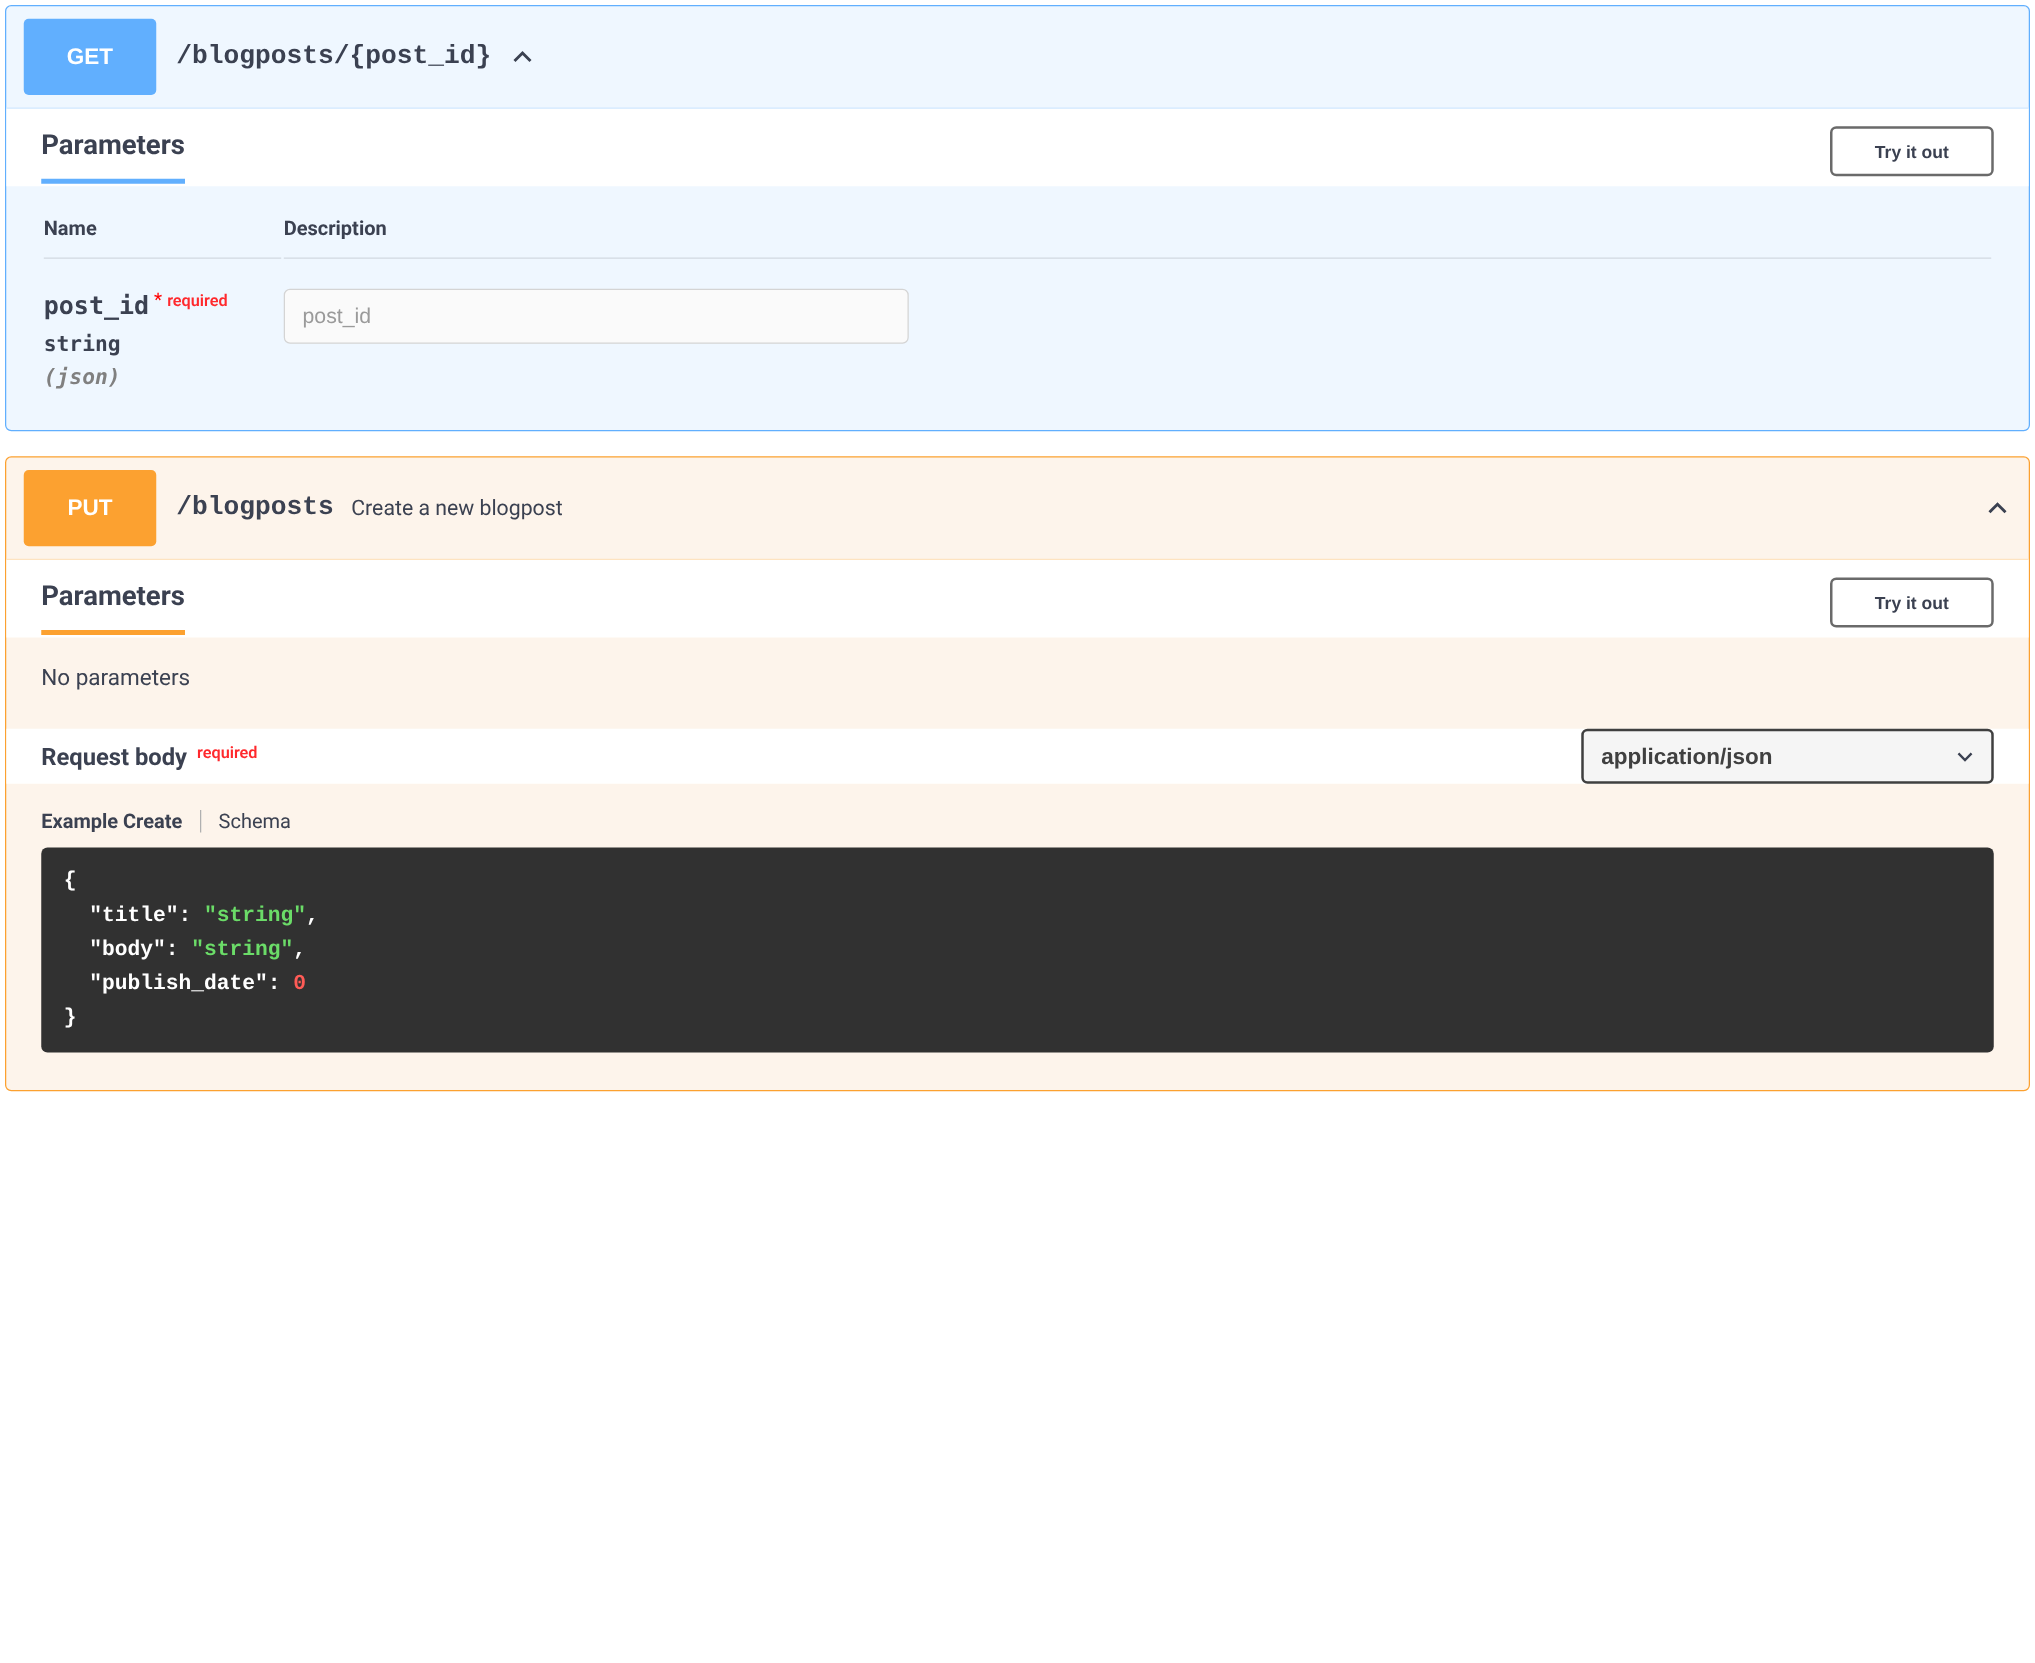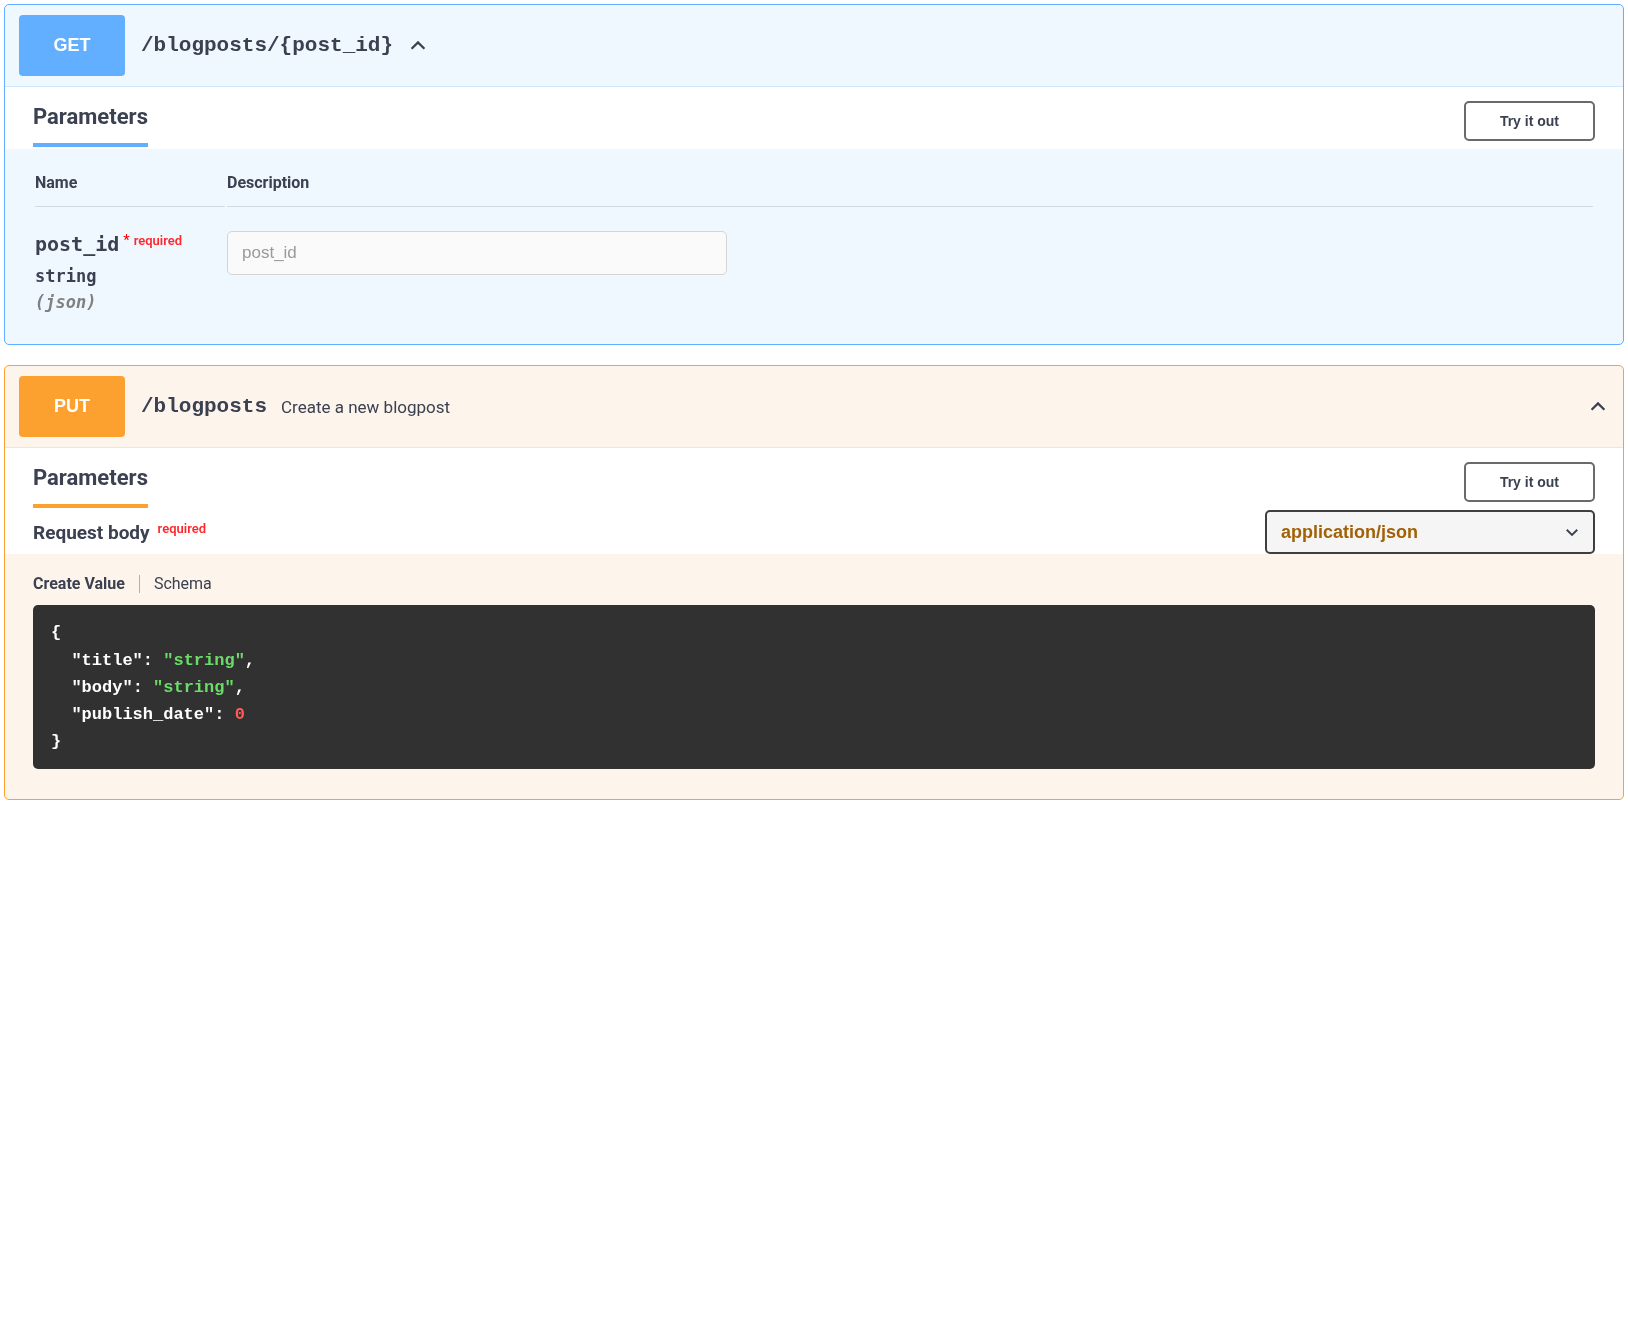--- a/index.html
+++ b/index.html
@@ -173,21 +173,21 @@
       font-size: 13px;
       font-weight: 600;
       vertical-align: super;
       margin-left: 4px;
     }
     .content-type-select {
       width: 330px;
       padding: 10px 14px;
       font-size: 18px;
       font-weight: 700;
-      color: #a16207;
+      color: #404040;
       border: 2px solid #3f3f3f;
       border-radius: 5px;
       background: #f5f5f5;
       appearance: none;
       cursor: pointer;
     }
     .select-wrap {
       position: relative;
     }
     .select-wrap .sel-chevron {
@@ -288,39 +288,42 @@
     <svg class="chevron-up" viewBox="0 0 24 24" fill="none" stroke="#3b4151" stroke-width="2.5">
         <polyline points="5 15 12 8 19 15"></polyline>
       </svg>
   </div>
 
   <div class="section-bar">
     <div class="section-title underlined">Parameters</div>
     <button class="try-btn">Try it out</button>
   </div>
 
+  <div class="params-body">
+    <div class="no-params">No parameters</div>
+  </div>
 
   <div class="reqbody-bar">
     <div>
       <span class="reqbody-title">Request body</span>
       <span class="reqbody-required">required</span>
     </div>
     <div class="select-wrap">
       <select class="content-type-select">
         <option>application/json</option>
       </select>
       <svg class="sel-chevron" viewBox="0 0 24 24" fill="none" stroke="#3b4151" stroke-width="2.5">
           <polyline points="5 9 12 16 19 9"></polyline>
         </svg>
     </div>
   </div>
 
   <div class="reqbody-body">
     <div class="tabs-row">
-      <div class="tab active">Create Value</div>
+      <div class="tab active">Example Create</div>
       <div class="tab-sep"></div>
       <div class="tab">Schema</div>
     </div>
     <div class="code-block"><span class="tok-punc">{</span>
   <span class="tok-key">"title"</span><span class="tok-punc">: </span><span class="tok-str">"string"</span><span class="tok-punc">,</span>
   <span class="tok-key">"body"</span><span class="tok-punc">: </span><span class="tok-str">"string"</span><span class="tok-punc">,</span>
   <span class="tok-key">"publish_date"</span><span class="tok-punc">: </span><span class="tok-num">0</span>
 <span class="tok-punc">}</span></div>
   </div>
 </div>

